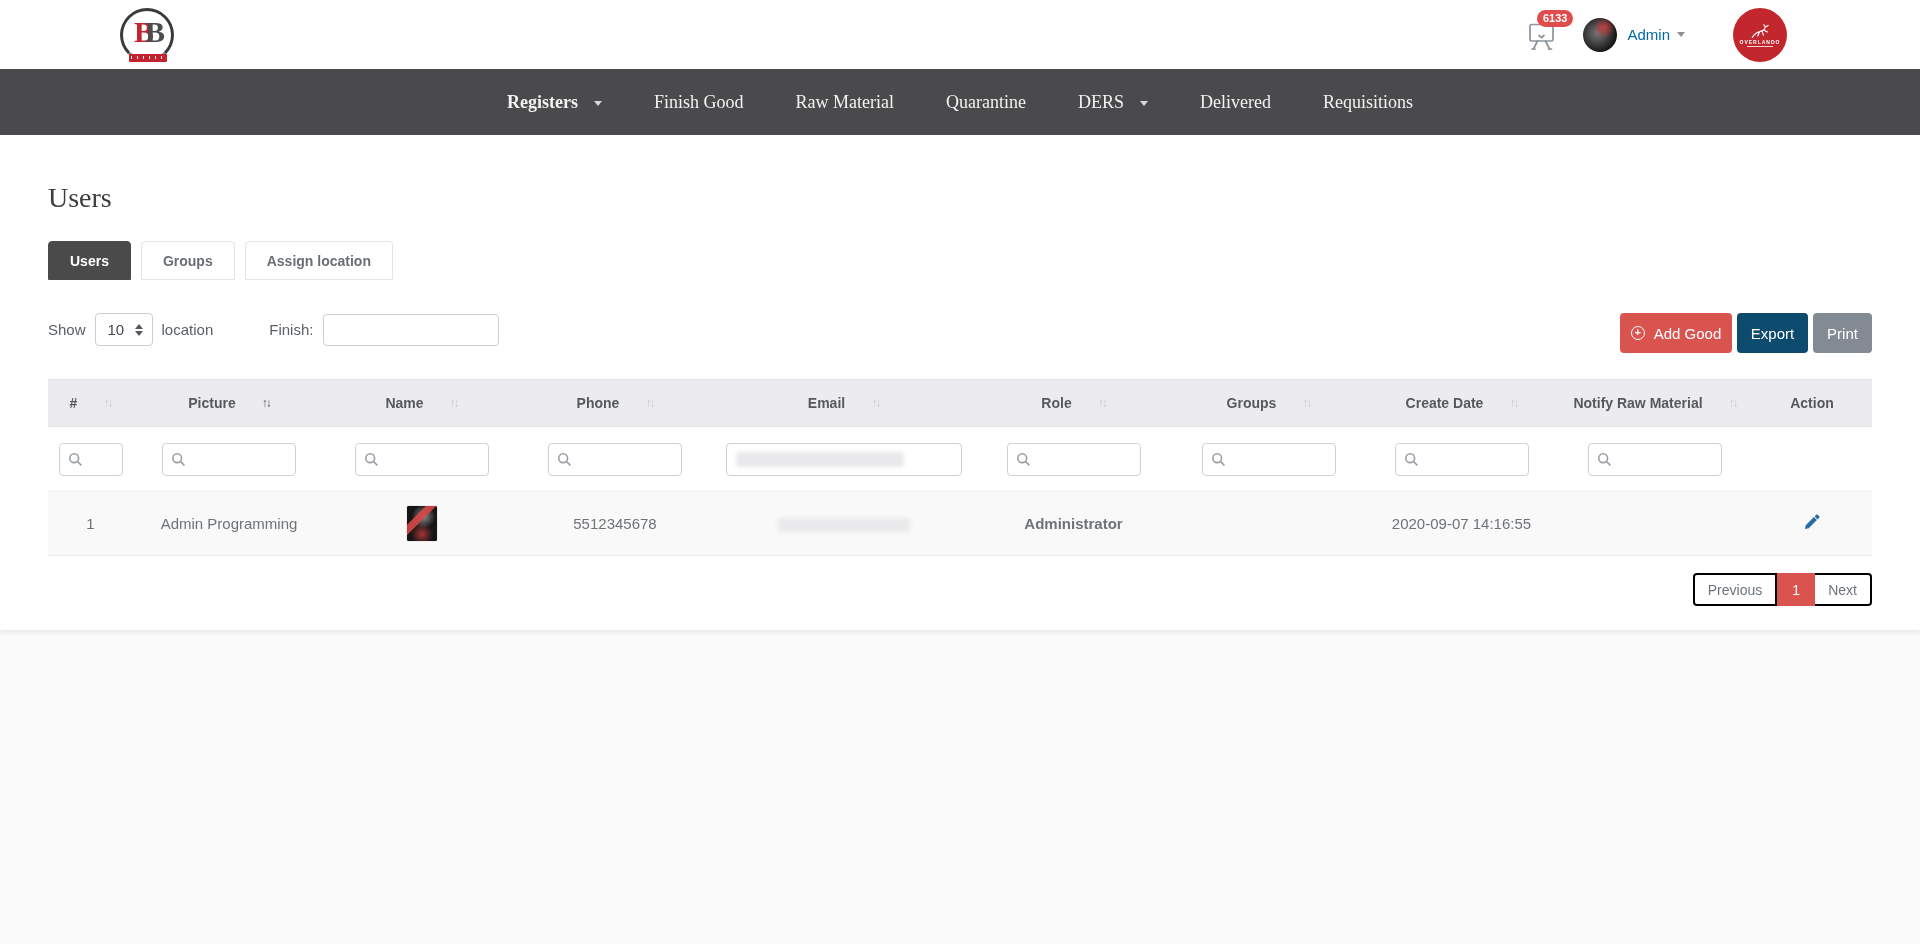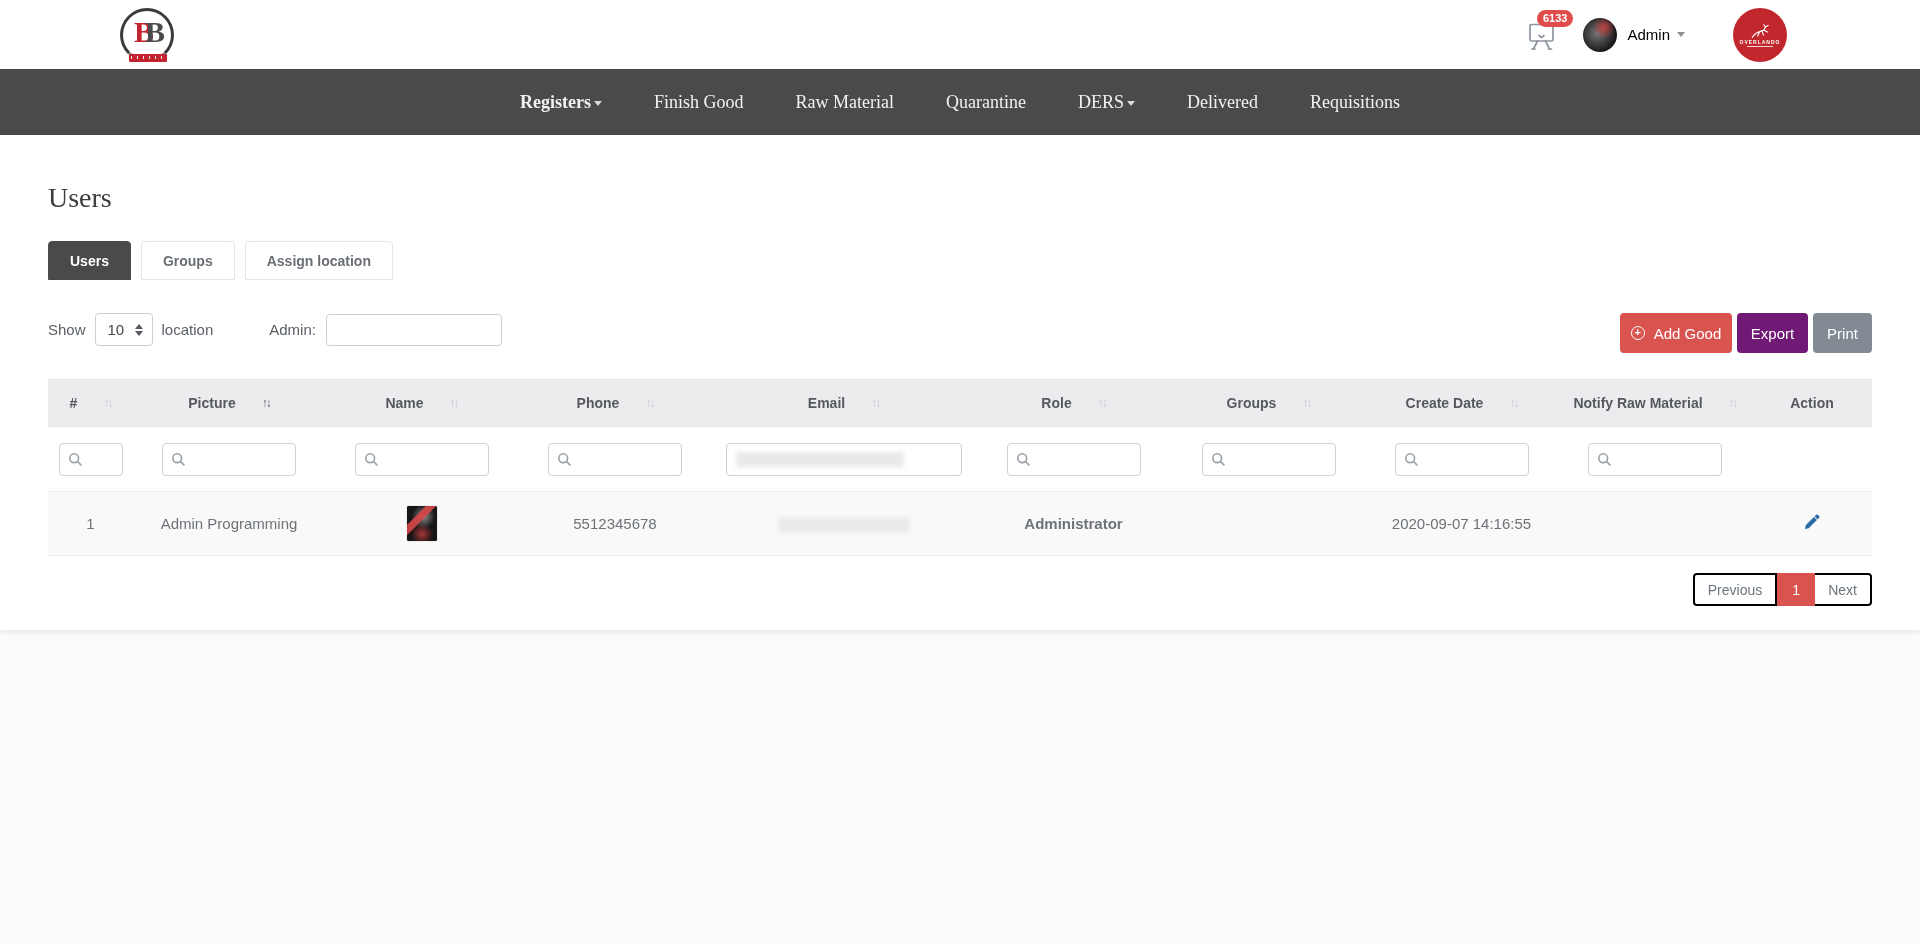--- a/index.html
+++ b/index.html
@@ -43,42 +43,42 @@
     padding:1px 6px 2px; border-radius:10px; line-height:1.3;
   }
   .user-menu { display:flex; align-items:center; cursor:pointer; margin-right:48px; }
   .avatar {
     width:34px; height:34px; border-radius:50%;
     background:
       radial-gradient(circle at 62% 28%, rgba(210,60,60,.85), rgba(0,0,0,0) 34%),
       radial-gradient(circle at 42% 45%, #767678, #141415 72%);
     margin-right:10px;
   }
-  .user-name { font-size:15px; color:#000000; margin-right:7px; }
+  .user-name { font-size:15px; color:#0369a1; margin-right:7px; }
   .caret-dn {
     width:0; height:0; border-left:4px solid transparent; border-right:4px solid transparent;
     border-top:5px solid #8a9098; display:inline-block;
   }
   .brand-circle {
     width:54px; height:54px; border-radius:50%; background:#c1272d;
     display:flex; flex-direction:column; align-items:center; justify-content:center;
     color:#fff; gap:1px;
   }
   .brand-text { font-size:5px; font-weight:700; letter-spacing:1px; line-height:1; }
   .brand-rule { width:26px; height:1px; background:rgba(255,255,255,.8); }
 
   
   .mainnav {
     height:66px; background:#4a4a4c;
     display:flex; align-items:center; justify-content:center;
   }
   .mainnav ul { list-style:none; display:flex; gap:52px; align-items:center; }
   .mainnav li {
     font-family:"Liberation Serif", serif; font-size:18px; color:#f2f2f2;
-    cursor:pointer; display:flex; align-items:center; gap:3px; white-space:nowrap;
+    cursor:pointer; display:flex; align-items:center; gap:16px; white-space:nowrap;
   }
   .mainnav li.active span { font-weight:700; }
   .caret-nav {
     width:0; height:0; border-left:4px solid transparent; border-right:4px solid transparent;
     border-top:5px solid #d9d9d9; display:inline-block; margin-top:3px;
   }
 
   
   .card {
     background:#ffffff; padding:47px 48px 24px;
@@ -118,21 +118,21 @@
     width:176px; height:32px; border:1px solid #c9cfd6; border-radius:4px;
     margin-left:10px; font-size:14px; padding:0 10px; outline:none; background:#fff;
   }
   .controls-right { display:flex; gap:5px; }
   .btn {
     height:40px; border:none; border-radius:4px; color:#fff;
     font-size:15px; cursor:pointer; font-family:"Liberation Sans", sans-serif;
     display:flex; align-items:center; justify-content:center;
   }
   .btn-add { background:#d9534f; width:112px; gap:9px; }
-  .btn-export { background:#701a75; width:71px; }
+  .btn-export { background:#0c4a6e; width:71px; }
   .btn-print { background:#828b94; width:59px; }
   .plus-circ {
     width:14px; height:14px; border-radius:50%; border:1.5px solid #fff;
     display:flex; align-items:center; justify-content:center;
     font-size:11px; font-weight:700; line-height:1; padding-bottom:1px;
   }
 
   
   table { width:100%; border-collapse:collapse; table-layout:fixed; margin-top:26px; }
   thead th {
@@ -272,21 +272,21 @@
       <span>Show</span>
       <div class="length-select">
         <span>10</span>
         <span class="spinner">
           <i class="spin-up"></i>
             <i class="spin-dn"></i>
         </span>
       </div>
       <span>location</span>
       <div class="search-wrap">
-        <span>Admin:</span>
+        <span>Finish:</span>
         <input class="search-input" type="text" value="" style="">
       </div>
     </div>
     <div class="controls-right">
       <button class="btn btn-add">
         <span class="plus-circ">+</span>
         <span>Add Good</span>
       </button>
       <button class="btn btn-export">Export</button>
       <button class="btn btn-print">Print</button>

